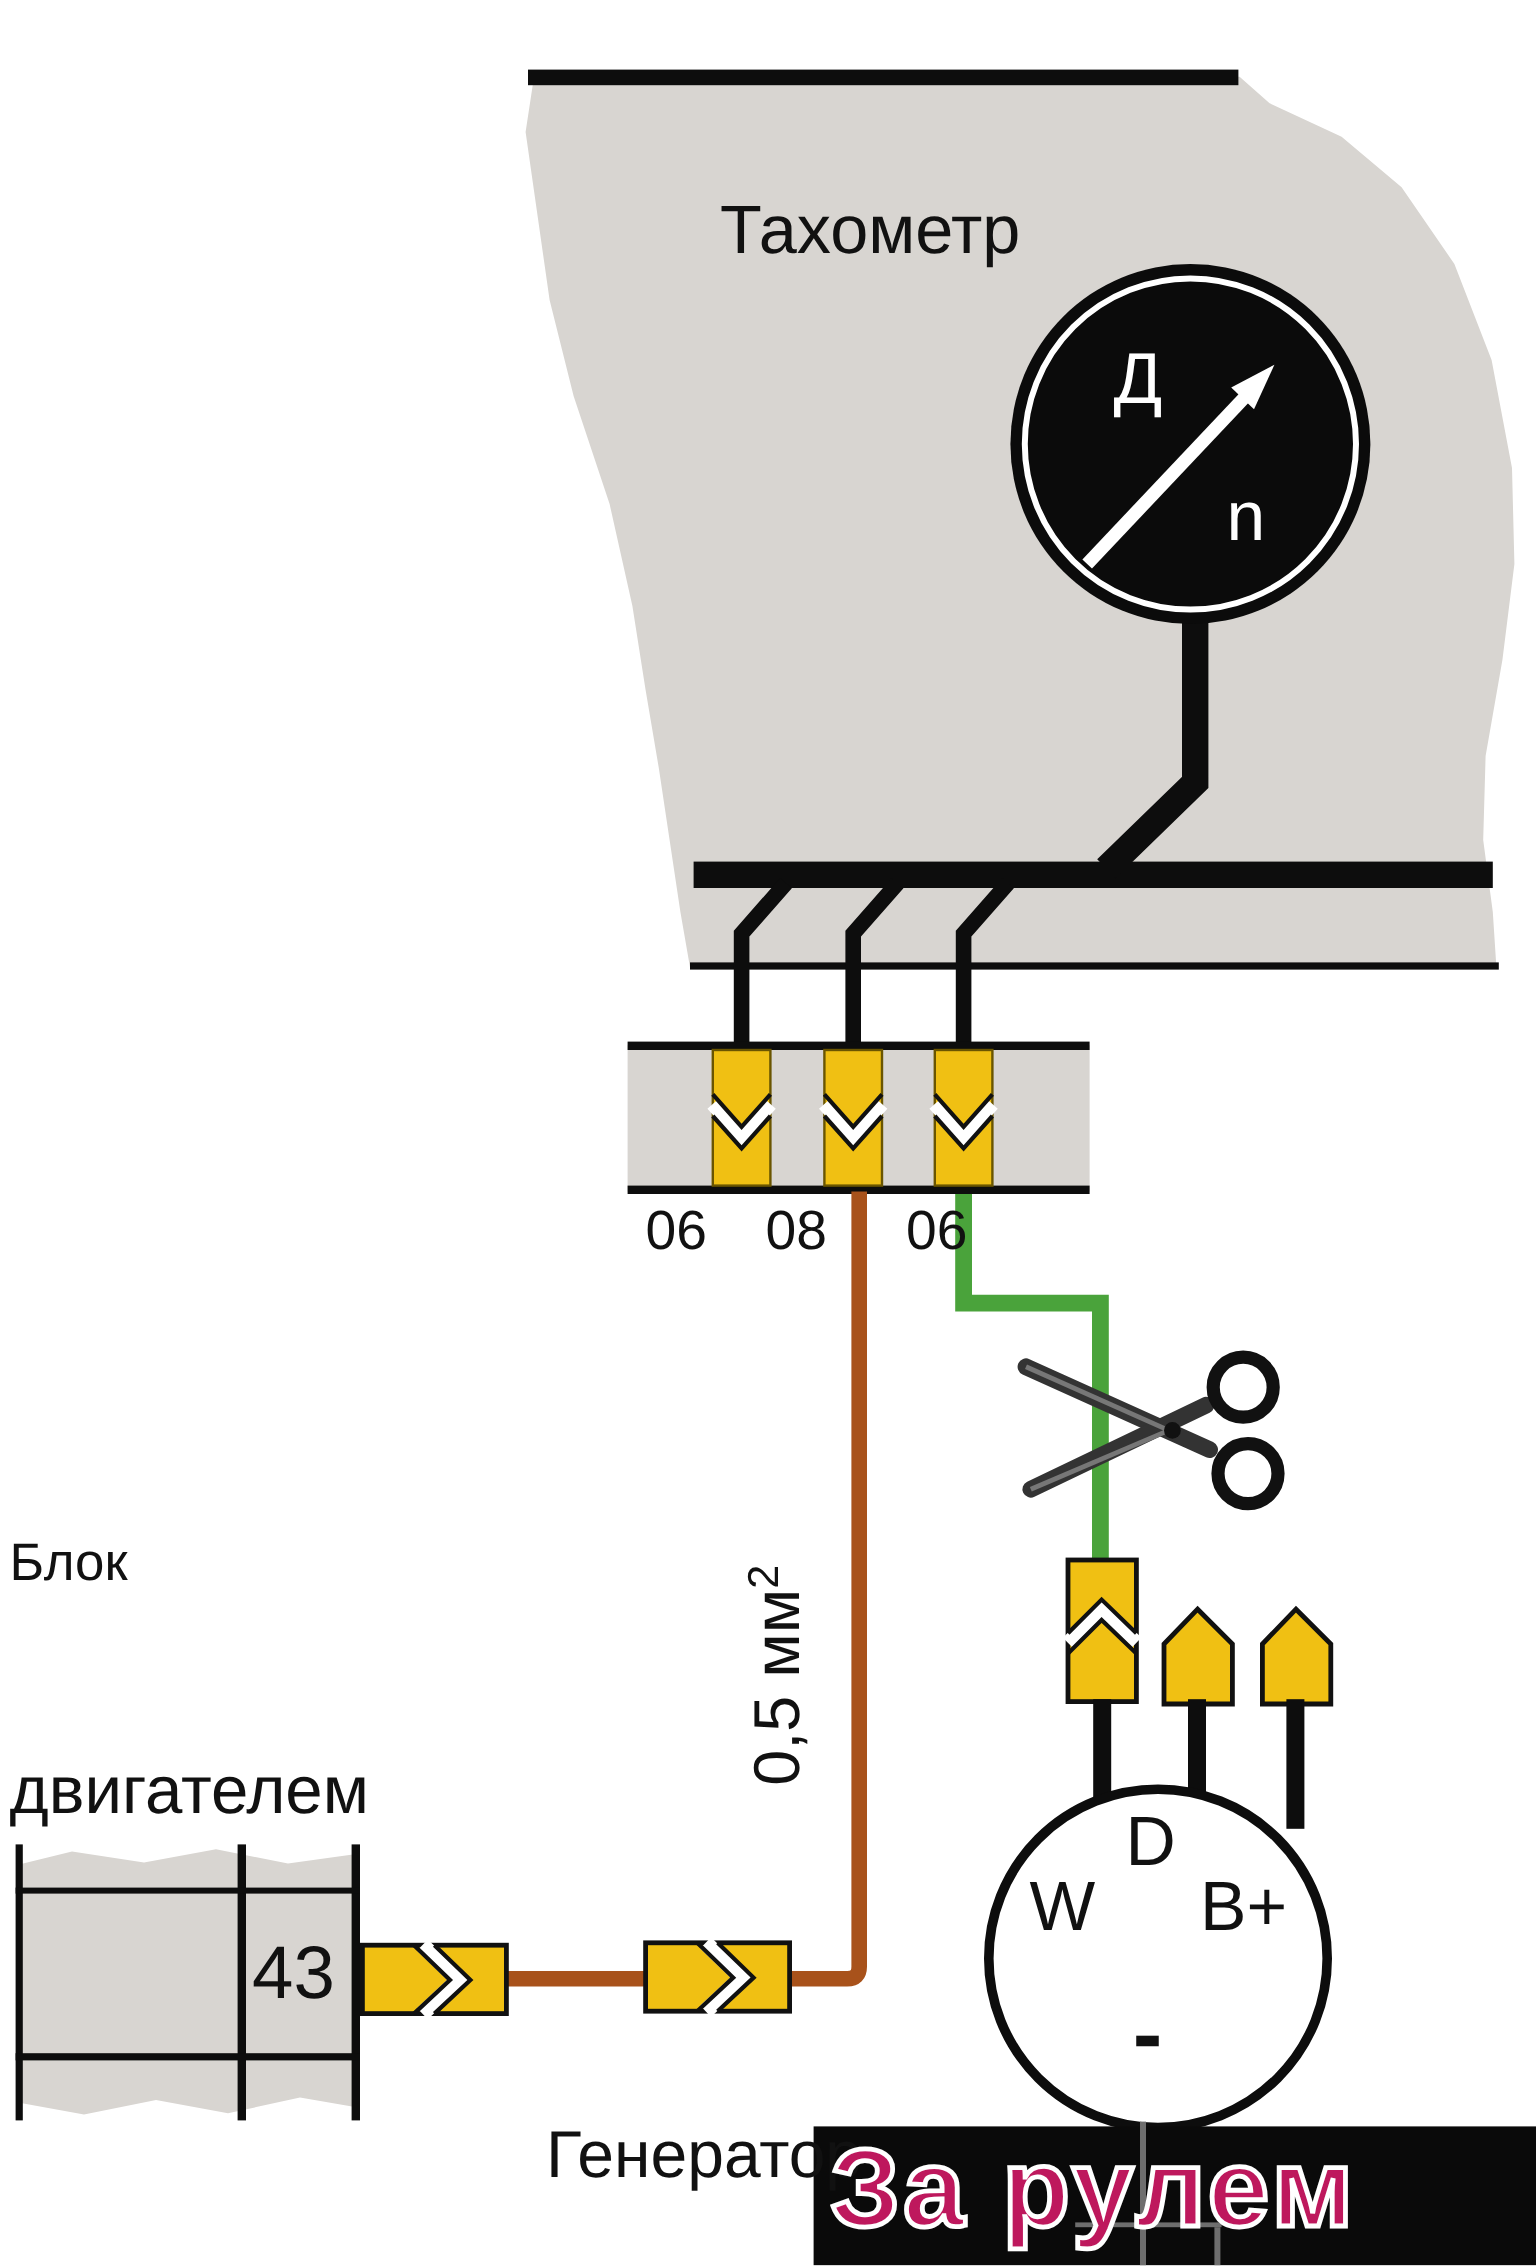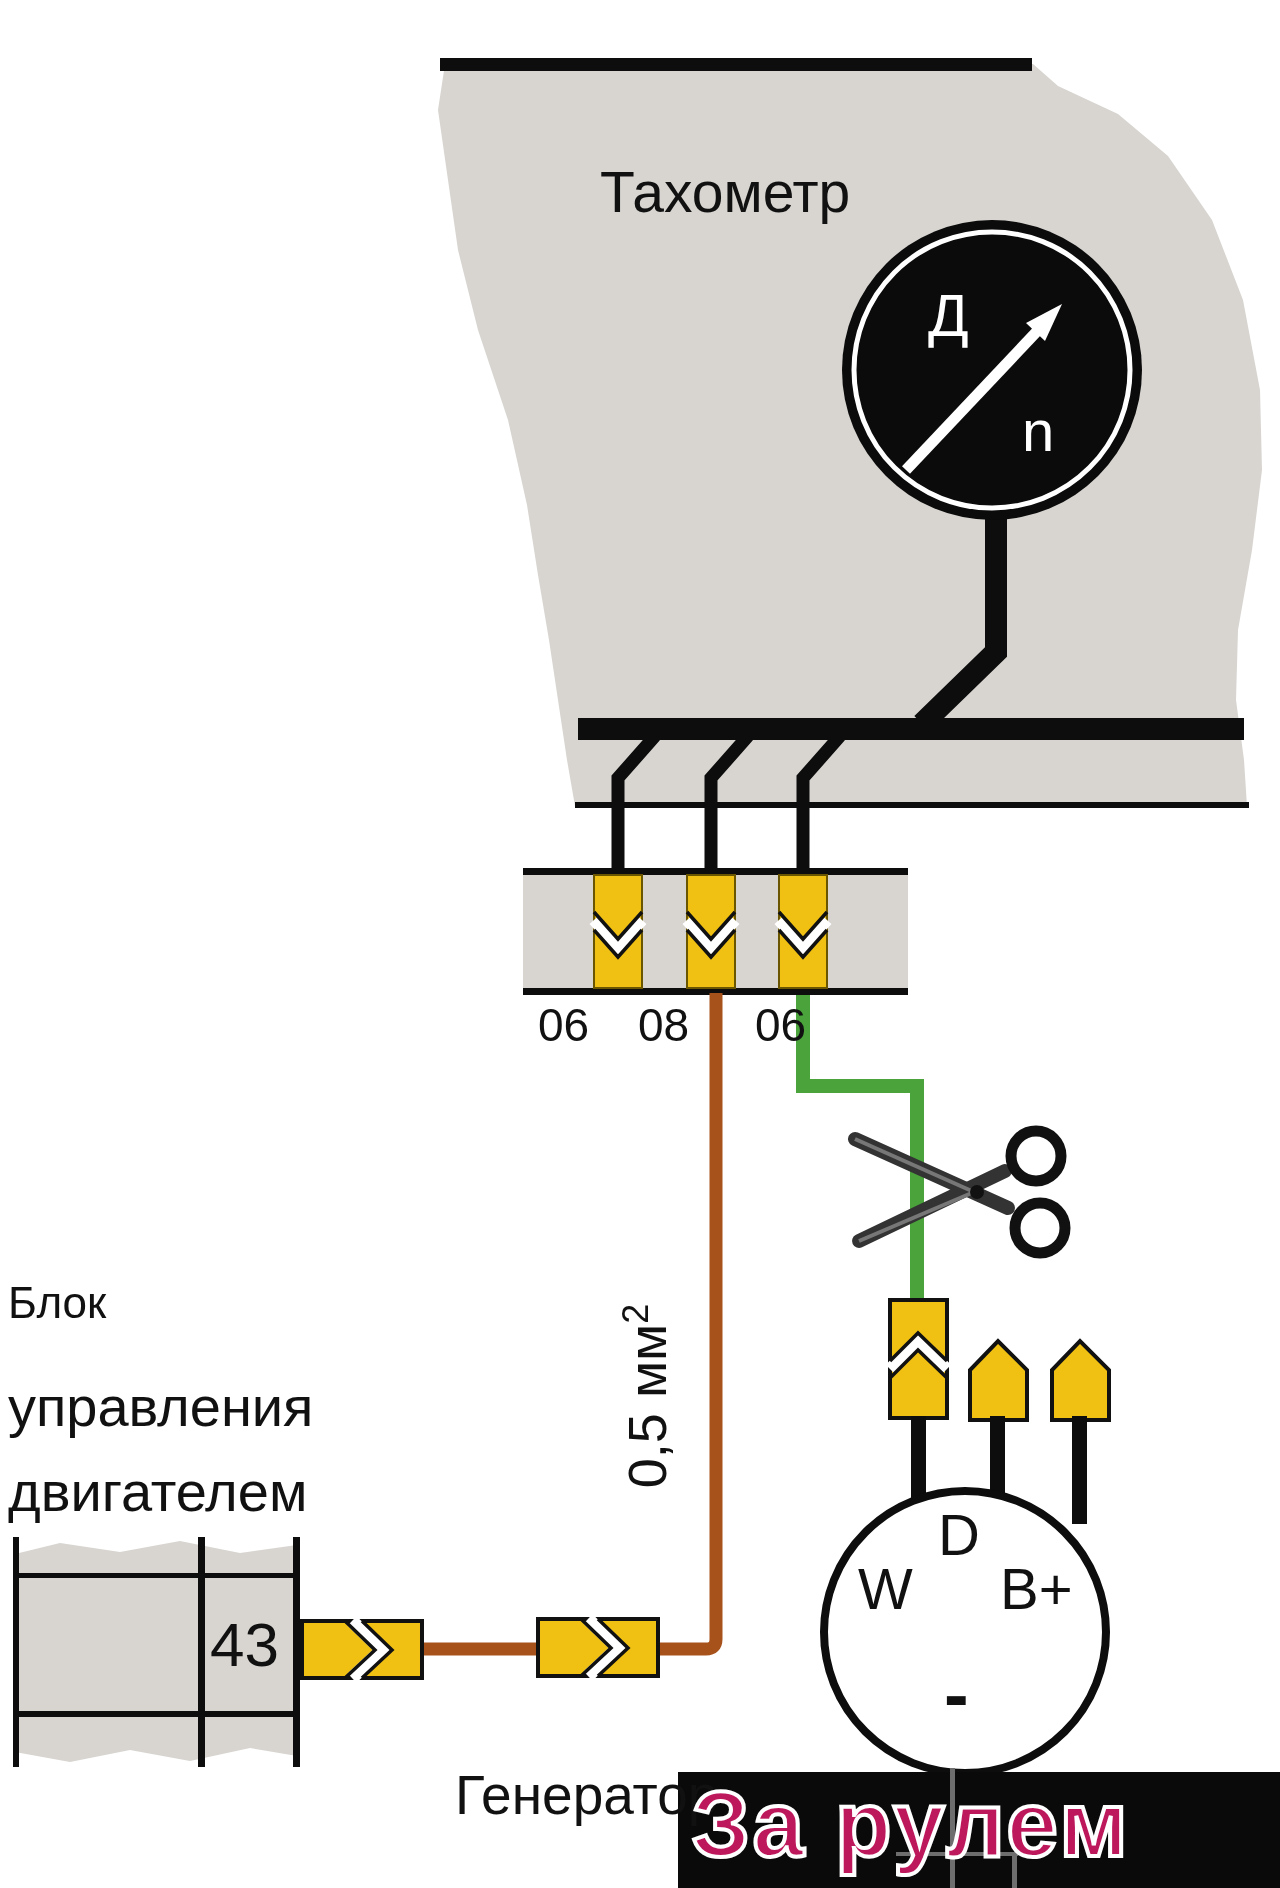--- a/index.html
+++ b/index.html
@@ -147,21 +147,20 @@
 
   <div class="t pin pin04">06</div>
   <div class="t pin pin05">08</div>
   <div class="t pin pin06">06</div>
 
   <div class="t wlabel">
     <span>0,5 мм</span><sup>2</sup>
   </div>
 
   <div class="t ecu1">Блок</div>
-  <div class="t ecu2">управления</div>
   <div class="t ecu3">двигателем</div>
   <div class="t ecupin">43</div>
 
   <div class="t gw">W</div>
   <div class="t gdl">D</div>
   <div class="t gb">B+</div>
   <div class="t gm">-</div>
   <div class="t gencap">Генератор</div>
 
   <div class="t wm">За рулем</div>

